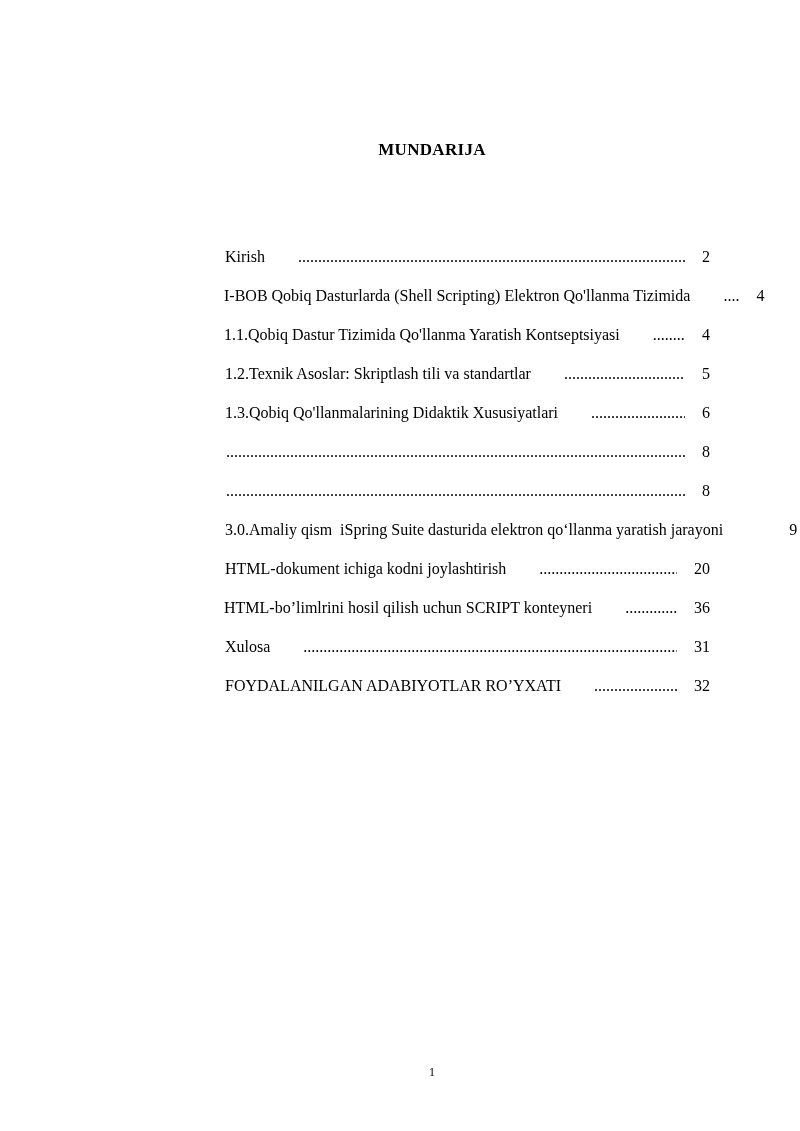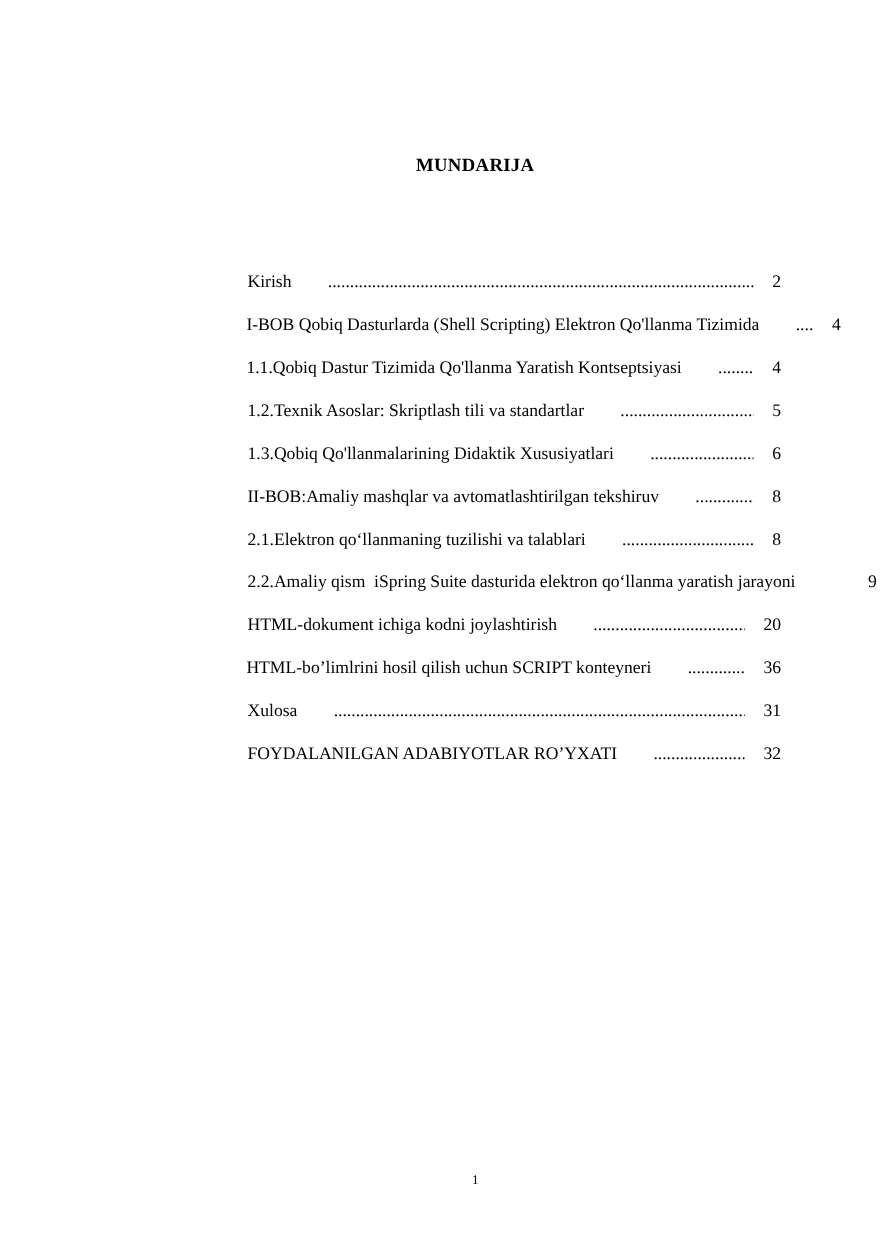--- a/index.html
+++ b/index.html
@@ -86,31 +86,29 @@
     <span class="toc-label">1.2.Texnik Asoslar: Skriptlash tili va standartlar</span>
     <span class="leader"></span>
     <span class="toc-page">5</span>
   </div>
       <div class="toc-row indent-1">
     <span class="toc-label">1.3.Qobiq Qo'llanmalarining Didaktik Xususiyatlari</span>
     <span class="leader"></span>
     <span class="toc-page">6</span>
   </div>
       <div class="toc-row indent-1">
-    <span class="toc-label">II-BOB:Amaliy mashqlar va avtomatlashtirilgan tekshiruv</span>
     <span class="leader"></span>
     <span class="toc-page">8</span>
   </div>
       <div class="toc-row indent-1">
-    <span class="toc-label">2.1.Elektron qo‘llanmaning tuzilishi va talablari</span>
     <span class="leader"></span>
     <span class="toc-page">8</span>
   </div>
       <div class="toc-row indent-1 no-dots">
-    <span class="toc-label">2.2.Amaliy qism  iSpring Suite dasturida elektron qo‘llanma yaratish jarayoni</span>
+    <span class="toc-label">3.0.Amaliy qism  iSpring Suite dasturida elektron qo‘llanma yaratish jarayoni</span>
     <span class="leader"></span>
     <span class="toc-page">9</span>
   </div>
       <div class="toc-row indent-1">
     <span class="toc-label">HTML-dokument ichiga kodni joylashtirish</span>
     <span class="leader"></span>
     <span class="toc-page">20</span>
   </div>
       <div class="toc-row indent-0">
     <span class="toc-label">HTML-bo’limlrini hosil qilish uchun SCRIPT konteyneri</span>

